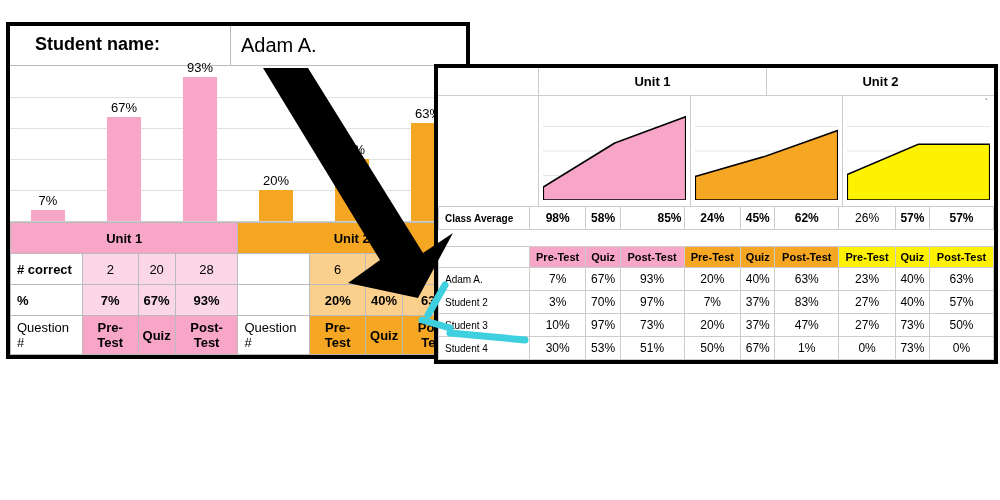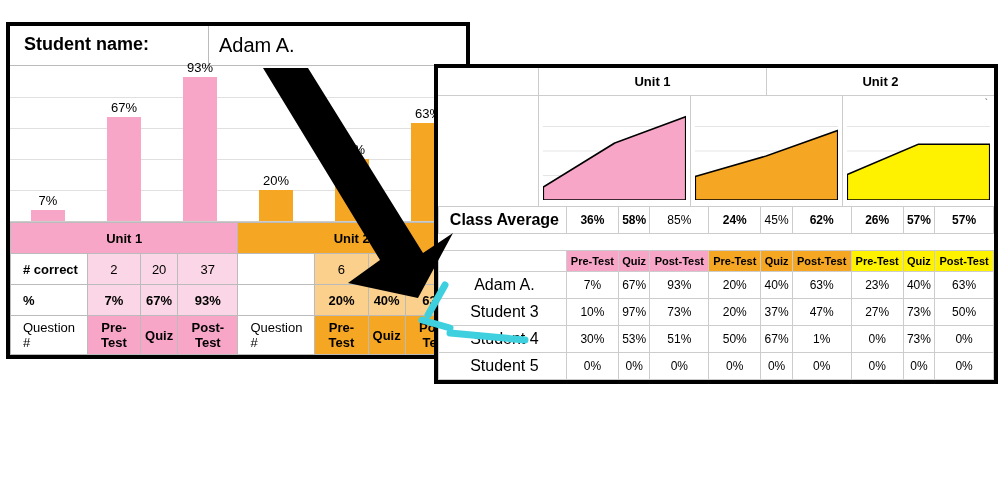--- a/index.html
+++ b/index.html
@@ -1,53 +1,53 @@
 <!DOCTYPE html>
 <html><head>
 <meta charset="utf-8">
 <style>
   html,body{margin:0;padding:0;font-family:Helvetica,Arial,sans-serif;background:#fff}
   .stage{position:relative;width:1000px;height:500px;background:#fff}
 
   
   .left-panel{position:absolute;left:6px;top:22px;width:456px;border:4px solid #000;background:#fff;z-index:1}
   .lp-head{display:flex;border-bottom:1px solid #bbb}
-  .lp-head-label{width:170px;padding:8px 14px;font-weight:700;font-size:18px;border-right:1px solid #bbb}
+  .lp-head-label{width:170px;padding:8px 25px;font-weight:700;font-size:18px;border-right:1px solid #bbb}
   .lp-head-val{flex:1;padding:8px 10px;font-size:20px}
 
   .lp-chart{position:relative;height:155px;border-bottom:1px solid #ccc}
   .lp-grid{position:absolute;left:0;right:0;top:0;bottom:0}
   .lp-gline{position:absolute;left:0;right:0;height:1px;background:#e0e0e0}
   .lp-bar{position:absolute;bottom:0;width:34px}
   .lp-bar.pink{background:#f7a6c8}
   .lp-bar.orange{background:#f5a623}
   .lp-bar-label{position:absolute;width:40px;text-align:center;font-size:13px;font-weight:400;transform:translateX(-3px)}
 
   .lp-grid-tbl{width:100%;border-collapse:collapse;font-size:13px}
   .lp-grid-tbl td,.lp-grid-tbl th{border:1px solid #bbb;padding:4px 4px;text-align:center;height:22px}
-  .lp-grid-tbl .corner{text-align:left;padding-left:12px}
+  .lp-grid-tbl .corner{text-align:left;padding-left:6px}
   .lp-pink{background:#f7a6c8}
   .lp-pink-light{background:#fbd6e6}
   .lp-orange{background:#f5a623}
   .lp-orange-light{background:#fbd08c}
   .lp-qrow td,.lp-qrow th{font-weight:700}
 
   
   .right-panel{position:absolute;left:434px;top:64px;width:556px;border:4px solid #000;background:#fff;z-index:3}
   .rp-top{display:flex;border-bottom:1px solid #ccc}
   .rp-left-gap{width:100px}
   .rp-unit-head{flex:1;text-align:center;padding:6px 0;font-weight:700;font-size:13px;border-left:1px solid #ccc}
   .rp-sparks{display:flex;height:110px}
   .rp-spark{flex:1;border-left:1px solid #ccc;position:relative}
   .rp-spark svg{position:absolute;left:4px;right:4px;top:6px;bottom:6px;width:calc(100% - 8px);height:calc(100% - 12px)}
   .rp-spark-grid line{stroke:#e5e5e5;stroke-width:1}
 
   .rp-tbl{width:100%;border-collapse:collapse;font-size:12px}
   .rp-tbl th,.rp-tbl td{border:1px solid #ccc;padding:4px 2px;text-align:center}
-  .rp-tbl .rowh{text-align:center;padding-left:6px;font-size:16px}
+  .rp-tbl .rowh{text-align:left;padding-left:6px;font-size:10px}
   .rp-avg-lbl{font-size:11px;font-weight:700}
   .rp-col-pink{background:#f7a6c8}
   .rp-col-orange{background:#f5a623}
   .rp-col-yellow{background:#fff200}
   .rp-header-row th{font-weight:700;font-size:11px}
 
   
   .arrow{position:absolute;left:228px;top:68px;width:230px;height:230px;z-index:5;pointer-events:none}
   .accent{position:absolute;z-index:4;pointer-events:none}
   .accent line{stroke:#3fd0e0;stroke-width:7;stroke-linecap:round}
@@ -84,21 +84,21 @@
   <table class="lp-grid-tbl" id="lp-table">
         <tbody>
           <tr>
             <th colspan="4" class="lp-pink" style="font-weight: 700;">Unit 1</th>
             <th colspan="4" class="lp-orange" style="font-weight: 700;">Unit 2</th>
           </tr>
           <tr>
             <th class="corner"># correct</th>
             <td class="lp-pink-light">2</td>
             <td class="lp-pink-light">20</td>
-            <td class="lp-pink-light">37</td>
+            <td class="lp-pink-light">28</td>
             <th class="corner"></th>
             <td class="lp-orange-light">6</td>
             <td class="lp-orange-light">12</td>
             <td class="lp-orange-light"></td>
           </tr>
           <tr>
             <th class="corner">%</th>
             <td class="lp-pink-light" style="font-weight: 700;">7%</td>
             <td class="lp-pink-light" style="font-weight: 700;">67%</td>
             <td class="lp-pink-light" style="font-weight: 700;">93%</td>
@@ -158,27 +158,27 @@
             </g>
             <path d="M 0,100 L 0,74 L 50,43 L 100,43 L 100,100 Z" fill="#fff200" stroke="#000" stroke-width="1.5"></path>
           </svg>
           <div style="position: absolute; right: 6px; top: 2px; font-size: 10px; color: rgb(85, 85, 85);">`</div>
         </div>
       </div>
   <table class="rp-tbl" id="rp-table">
         <tbody>
           <tr>
             <th class="rowh rp-avg-lbl">Class Average</th>
-            <td style="font-weight: 700;">36%</td>
+            <td style="font-weight: 700;">98%</td>
             <td style="font-weight: 700;">58%</td>
-            <td style="font-weight: 400;">85%</td>
+            <td style="font-weight: 700; text-align: right;">85%</td>
             <td style="font-weight: 700;">24%</td>
-            <td style="font-weight: 400;">45%</td>
+            <td style="font-weight: 700;">45%</td>
             <td style="font-weight: 700;">62%</td>
-            <td style="font-weight: 700;">26%</td>
+            <td style="font-weight: 400;">26%</td>
             <td style="font-weight: 700;">57%</td>
             <td style="font-weight: 700;">57%</td>
           </tr>
           <tr>
             <td colspan="10" style="height: 8px; border: none;"></td>
           </tr>
           <tr class="rp-header-row">
             <th class="rowh"></th>
             <th class="rp-col-pink">Pre-Test</th>
             <th class="rp-col-pink">Quiz</th>
@@ -196,20 +196,32 @@
             <td>67%</td>
             <td>93%</td>
             <td>20%</td>
             <td>40%</td>
             <td>63%</td>
             <td>23%</td>
             <td>40%</td>
             <td>63%</td>
           </tr>
           <tr>
+            <th class="rowh" style="font-weight: 400;">Student 2</th>
+            <td>3%</td>
+            <td>70%</td>
+            <td>97%</td>
+            <td>7%</td>
+            <td>37%</td>
+            <td>83%</td>
+            <td>27%</td>
+            <td>40%</td>
+            <td>57%</td>
+          </tr>
+          <tr>
             <th class="rowh" style="font-weight: 400;">Student 3</th>
             <td>10%</td>
             <td>97%</td>
             <td>73%</td>
             <td>20%</td>
             <td>37%</td>
             <td>47%</td>
             <td>27%</td>
             <td>73%</td>
             <td>50%</td>
@@ -219,32 +231,20 @@
             <td>30%</td>
             <td>53%</td>
             <td>51%</td>
             <td>50%</td>
             <td>67%</td>
             <td>1%</td>
             <td>0%</td>
             <td>73%</td>
             <td>0%</td>
           </tr>
-          <tr>
-            <th class="rowh" style="font-weight: 400;">Student 5</th>
-            <td>0%</td>
-            <td>0%</td>
-            <td>0%</td>
-            <td>0%</td>
-            <td>0%</td>
-            <td>0%</td>
-            <td>0%</td>
-            <td>0%</td>
-            <td>0%</td>
-          </tr>
         </tbody>
       </table>
 </div>
 
 <svg class="arrow" viewBox="0 0 230 230">
   <polygon points="35,0 80,0 195,185 225,165 190,230 120,215 152,192" fill="#000"></polygon>
 </svg>
 
 <svg class="accent" style="left:410px;top:280px;width:120px;height:80px" viewBox="0 0 120 80">
   <line x1="35" y1="5" x2="18" y2="35"></line>

